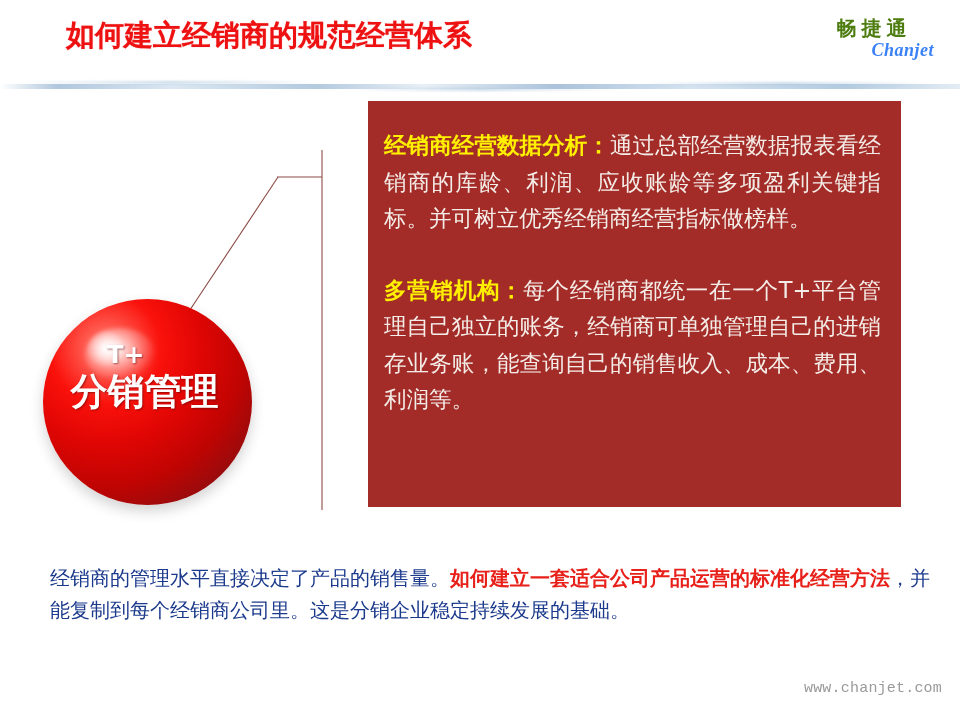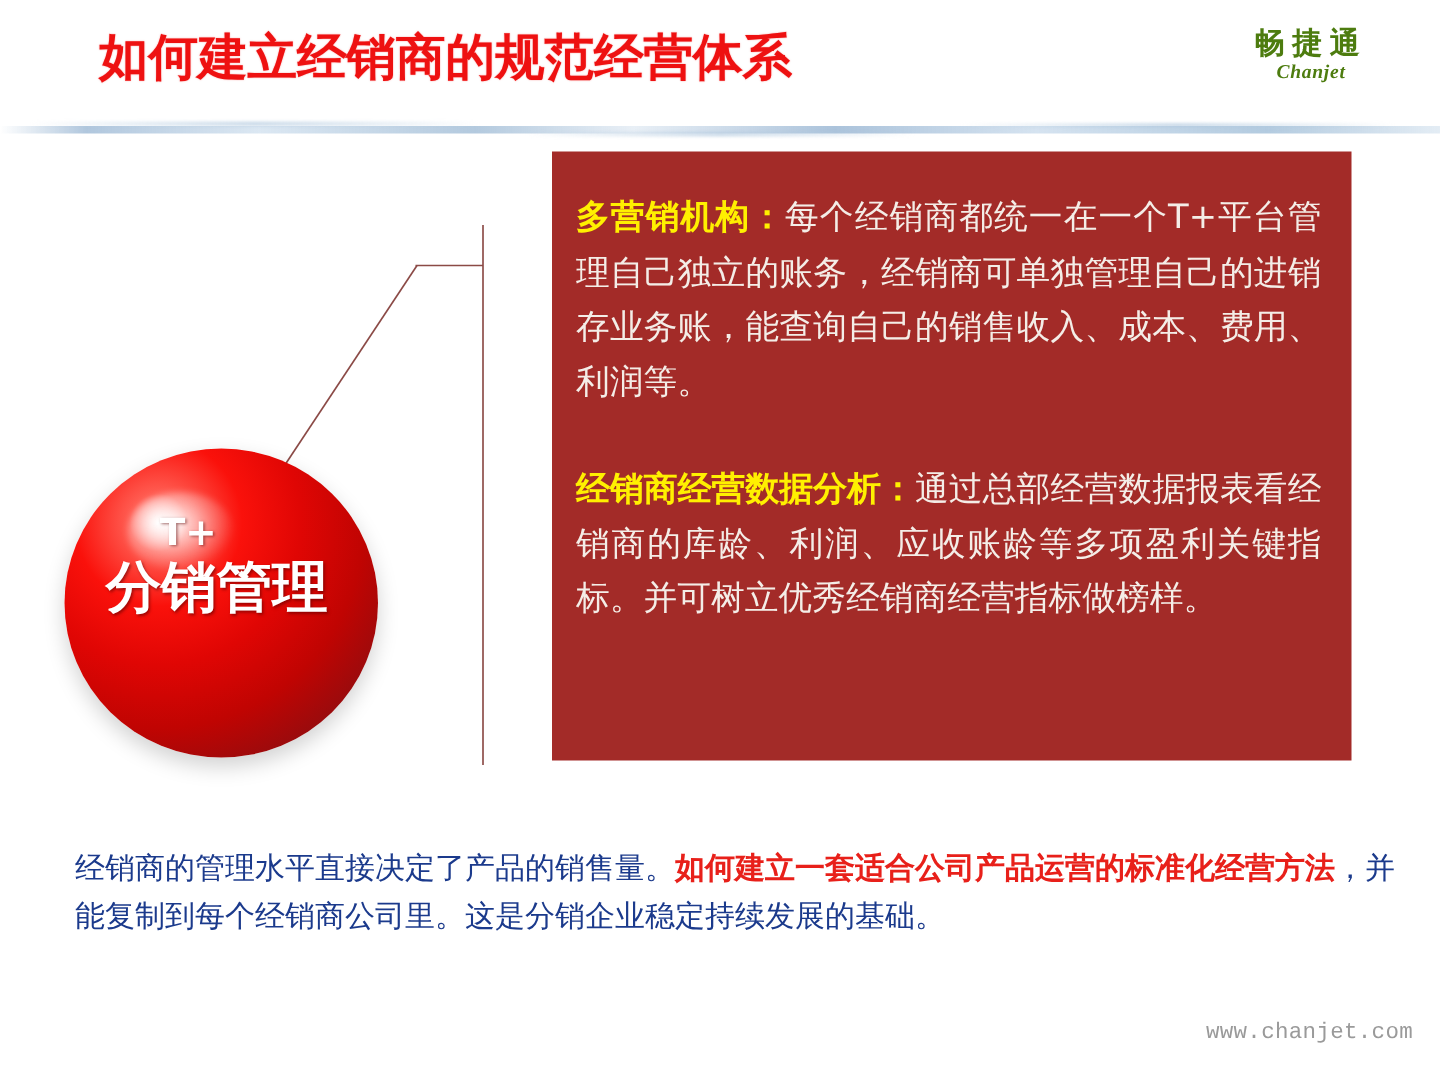--- a/index.html
+++ b/index.html
@@ -25,21 +25,21 @@
   .header {
     position: absolute;
     left: 0; top: 0;
     width: 960px;
     height: 82px;
   }
   .slide-title {
     position: absolute;
     left: 66px;
     top: 16px;
-    font-size: 33px;
+    font-size: 29px;
     font-weight: bold;
     color: #EE1111;
     letter-spacing: 0px;
     white-space: nowrap;
     font-family: "DejaVu Sans", "Liberation Sans", sans-serif;
     text-shadow: 0 0 1px rgba(238,17,17,0.5);
   }
   .logo {
     position: absolute;
     right: 26px;
@@ -49,27 +49,28 @@
   }
   .logo-cn {
     font-size: 20px;
     font-weight: bold;
     color: #4d7c0f;
     letter-spacing: 5px;
     line-height: 1.05;
     font-family: "DejaVu Sans", "Liberation Sans", sans-serif;
   }
   .logo-en {
-    font-size: 13px;
+    font-size: 18px;
     font-style: italic;
     font-weight: bold;
-    color: #4d7c0f;
+    color: #3b82f6;
     letter-spacing: 0.5px;
     margin-top: 1px;
     font-family: "Liberation Serif", "DejaVu Serif", serif;
+    text-align: right;
   }
 
   
   .band {
     position: absolute;
     left: 0;
     top: 80px;
     width: 960px;
     height: 13px;
   }
@@ -247,24 +248,24 @@
   <div class="sphere">
     <div class="sphere-spec"></div>
     <div class="sphere-label">
       <span class="l1">T+</span>
       <span class="l2">分销管理</span>
     </div>
   </div>
 
   <div class="red-box">
     <div class="para">
+      <span class="lead">经销商经营数据分析：</span><span>通过总部经营数据报表看经销商的库龄、利润、应收账龄等多项盈利关键指标。并可树立优秀经销商经营指标做榜样。</span>
+    </div>
+    <div class="para">
       <span class="lead">多营销机构：</span><span>每个经销商都统一在一个T+平台管理自己独立的账务，经销商可单独管理自己的进销存业务账，能查询自己的销售收入、成本、费用、利润等。</span>
-    </div>
-    <div class="para">
-      <span class="lead">经销商经营数据分析：</span><span>通过总部经营数据报表看经销商的库龄、利润、应收账龄等多项盈利关键指标。并可树立优秀经销商经营指标做榜样。</span>
     </div>
   </div>
 
   <div class="bottom-text">
     <span>经销商的管理水平直接决定了产品的销售量。</span><span class="hl">如何建立一套适合公司产品运营的标准化经营方法</span><span>，并能复制到每个经销商公司里。这是分销企业稳定持续发展的基础。</span>
   </div>
 
   <div class="footer-url">www.chanjet.com</div>
 
 </div>

